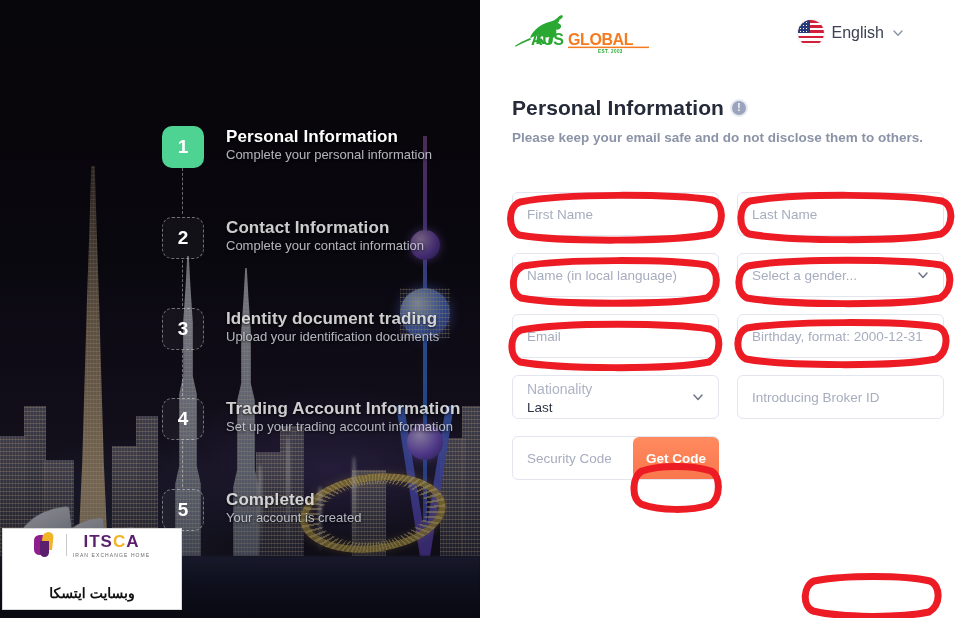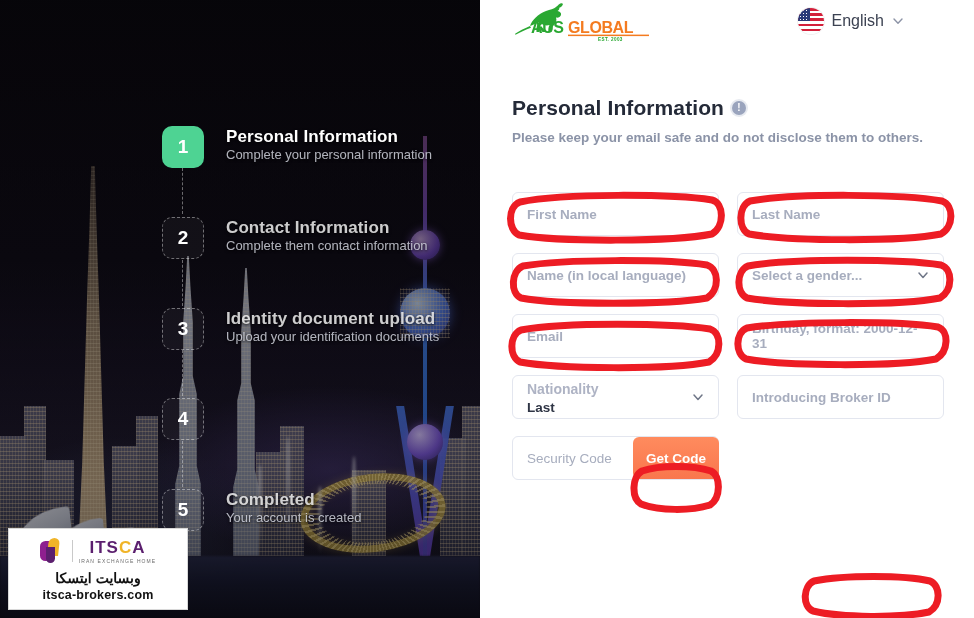--- a/index.html
+++ b/index.html
@@ -188,30 +188,31 @@
   .step-connector {
     position: absolute;
     left: 182px;
     width: 0;
     border-left: 1px dashed rgba(255,255,255,.40);
   }
 
   
   .watermark {
     position: absolute;
-    left: 8px; bottom: 8px;
+    left: 2px; bottom: 8px;
     width: 180px; height: 82px;
     background: #ffffff;
     border: 1px solid #d8d8d8;
     display: flex;
     flex-direction: column;
     align-items: center;
     justify-content: flex-start;
-    padding-top: 9px;
+    padding-top: 3px;
     box-sizing: border-box;
+    gap: 21px;
   }
   .wm-top { display:flex; align-items:center; gap:6px; }
   .wm-mark { width: 26px; height: 26px; position: relative; }
   .wm-mark .p1 {
     position:absolute; left:0; top:3px; width:11px; height:20px;
     background:#8e1f8f; border-radius: 6px 0 6px 6px;
   }
   .wm-mark .p2 {
     position:absolute; left:8px; top:0; width:11px; height:18px;
     background:#f0b428; border-radius: 6px 6px 0 0;
@@ -240,21 +241,21 @@
   }
 
   
   .right-panel {
     position: absolute;
     left: 480px; top: 0;
     width: 494px; height: 618px;
     background: #ffffff;
   }
   .top-bar {
-    position: absolute; left: 0; top: 0;
+    position: absolute; left: 0; top: 12px;
     width: 440px; height: 46px;
   }
   .logo {
     position: absolute; left: 30px; top: 2px;
     width: 150px; height: 40px;
   }
   .logo svg { display:block; }
   .lang {
     position: absolute; right: 16px; top: 8px;
     display: flex; align-items: center; gap: 8px;
@@ -302,21 +303,21 @@
   .form-sub {
     position: absolute; left: 32px; top: 130px;
     font-size: 13.5px; color: #8b93a7; font-weight: bold;
   }
 
   .fields {
     position: absolute;
     left: 32px; top: 192px;
     width: 432px;
   }
-  .row { display: flex; gap: 18px; margin-bottom: 17px; font-weight: bold; }
+  .row { display: flex; gap: 18px; margin-bottom: 17px; }
   .field { position: relative; flex: 1 1 0; min-width: 0; }
   .box {
     box-sizing: border-box;
     width: 100%;
     height: 44px;
     border: 1px solid #e3e6ef;
     border-radius: 6px;
     background: #ffffff;
     display: flex;
     align-items: center;
@@ -445,34 +446,38 @@
         <div class="step-text">
           <div class="step-title">Personal Information</div>
           <div class="step-sub">Complete your personal information</div>
         </div>
       </div>
 
       <div class="step" style="top:217px;">
         <div class="step-badge idle">2</div>
         <div class="step-text">
           <div class="step-title dim">Contact Information</div>
-          <div class="step-sub">Complete them contact information</div>
+          <div class="step-sub">Complete your contact information</div>
         </div>
       </div>
 
       <div class="step" style="top:308px;">
         <div class="step-badge idle">3</div>
         <div class="step-text">
-          <div class="step-title dim">Identity document upload</div>
+          <div class="step-title dim">Identity document trading</div>
           <div class="step-sub">Upload your identification documents</div>
         </div>
       </div>
 
       <div class="step" style="top:398px;">
         <div class="step-badge idle">4</div>
+        <div class="step-text">
+          <div class="step-title dim">Trading Account Information</div>
+          <div class="step-sub">Set up your trading account information</div>
+        </div>
       </div>
 
       <div class="step" style="top:489px;">
         <div class="step-badge idle">5</div>
         <div class="step-text">
           <div class="step-title dim">Completed</div>
           <div class="step-sub">Your account is created</div>
         </div>
       </div>
     </div>

